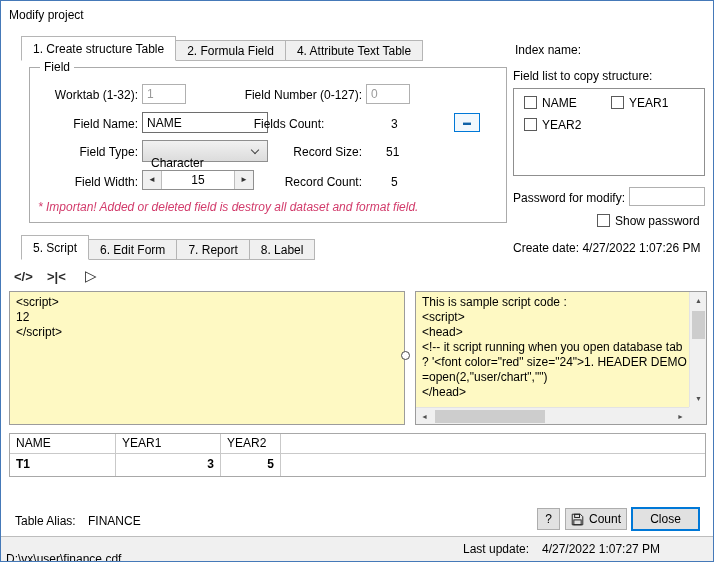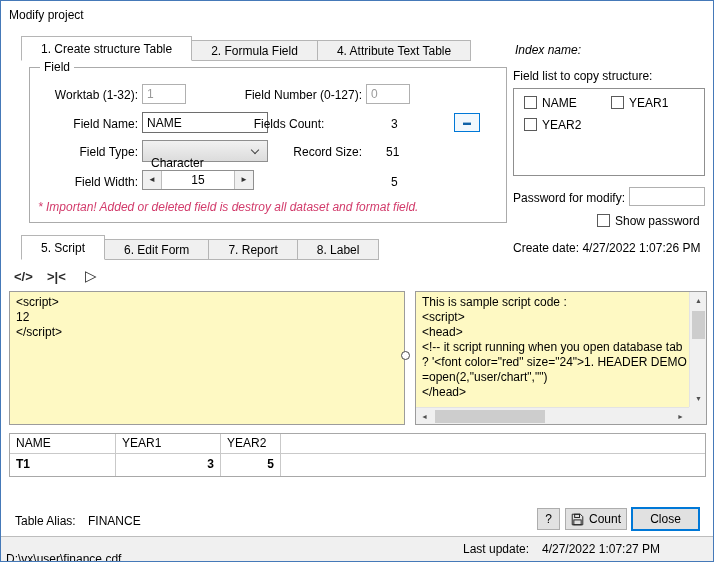--- a/index.html
+++ b/index.html
@@ -7,21 +7,21 @@
   .window { position:relative; width:714px; height:562px; background:#fff;
             border:1px solid #4579b8; font-size:12px; color:#000; overflow:hidden; }
   .abs { position:absolute; }
   .lbl { position:absolute; white-space:nowrap; line-height:15px; }
   .r { text-align:right; }
   input.txt { position:absolute; border:1px solid #b0b0b0; padding:1px 4px; font-size:12px;
               background:#fff; outline:none; }
   input.gray { color:#9a9a9a; }
   input.dark { border-color:#6e6e6e; }
   .tabstrip { position:absolute; display:flex; align-items:flex-end; }
-  .tab { height:21px; line-height:20px; padding:0 19px; background:#f0f0f0;
+  .tab { height:21px; line-height:20px; padding:0 11px; background:#f0f0f0;
          border:1px solid #b5b5b5; margin-left:-1px; white-space:nowrap; cursor:default; }
   .tab:first-child { margin-left:0; }
   .tab.active { height:25px; line-height:24px; background:#fff; border-bottom-color:#fff;
                 position:relative; z-index:2; }
   .groupbox { position:absolute; border:1px solid #ababab; }
   .legend { position:absolute; top:-8px; left:10px; background:#fff; padding:0 4px; }
   .combo { position:absolute; border:1px solid #8f8f8f;
            background:linear-gradient(#f1f1f1,#dcdcdc); }
   .combo .val { position:absolute; left:8px; top:3px;margin-top:12px; }
   .chev { position:absolute; right:9px; top:6px; width:6px; height:6px;
@@ -110,26 +110,27 @@
     <div class="lbl r" style="left:186px; top:77px; width:146px;">Record Size:</div>
     <div class="lbl" style="left:356px; top:77px;">51</div>
 
     <div class="lbl r" style="left:6px; top:107px; width:102px;">Field Width:</div>
     <div class="spin" style="left:112px; top:102px; width:112px; height:20px;">
       <div class="sbtn l">◄</div>
       <div class="sval">15</div>
       <div class="sbtn rr">►</div>
     </div>
 
+    <div class="lbl r" style="left:186px; top:107px; width:146px;">Record Count:</div>
     <div class="lbl" style="left:361px; top:107px;">5</div>
 
     <div class="warn" style="left:8px; top:132px;">* Importan! Added or deleted field is destroy all dataset and format field.</div>
   </div>
 
-  <div class="lbl" style="left:514px; top:42px;font-style:italic;">Index name:</div>
+  <div class="lbl" style="left:514px; top:42px;">Index name:</div>
   <div class="lbl" style="left:512px; top:68px;">Field list to copy structure:</div>
 
   <div class="listbox" style="left:512px; top:87px; width:192px; height:88px;">
     <div class="cbitem" style="left:10px; top:7px;">
       <span class="cb"></span><span>NAME</span>
     </div>
     <div class="cbitem" style="left:97px; top:7px;">
       <span class="cb"></span><span>YEAR1</span>
     </div>
     <div class="cbitem" style="left:10px; top:29px;">

